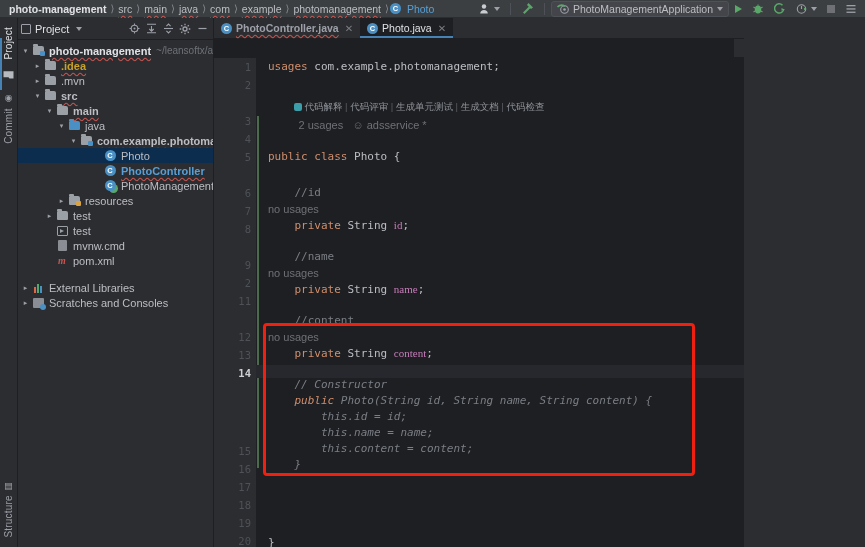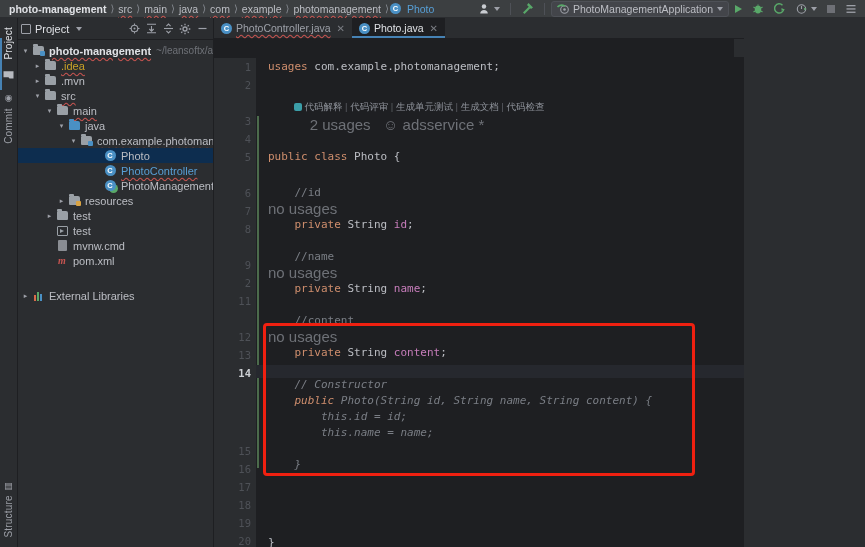--- a/index.html
+++ b/index.html
@@ -86,21 +86,21 @@
   .ico { width:14px; flex:0 0 14px; display:flex; align-items:center; justify-content:center; }
   .folder { width:11px;height:9px; background:#9aa0a6; border-radius:1px 2px 1px 1px; position:relative; }
   .folder::before{ content:''; position:absolute; top:-2px; left:0; width:5px;height:2px;background:#9aa0a6;border-radius:1px 1px 0 0;}
   .folder.blue { background:#4a90c4; } .folder.blue::before{background:#4a90c4;}
   .folder.src::after{content:'';position:absolute;right:-1px;bottom:-1px;width:5px;height:5px;background:#4a90c4;border-radius:1px;}
   .folder.res::after{content:'';position:absolute;right:-1px;bottom:-1px;width:5px;height:5px;background:#d9a343;border-radius:1px;}
   .lbl { color:#bcbec4; margin-left:4px; }
   .lbl.bold { font-weight:bold; color:#dfe1e5; }
   .lbl.yellow { color:#c9a227; }
   .lbl.blue { color:#579fd6; }
-  .wavy { text-decoration:underline; text-decoration-color:#c75450; text-decoration-style:wavy; text-underline-offset:2px; }
+  .wavy { text-decoration:underline; text-decoration-color:#c75450; text-decoration-style:wavy; text-underline-offset:2px;font-weight:bold; }
   .hint { color:#6e7177; font-size:10px; margin-left:5px; }
   .jbadge { width:11px;height:11px;border-radius:50%;background:#4a90c4;color:#fff;font-size:7.5px;font-weight:bold;display:flex;align-items:center;justify-content:center; }
   .jbadge.spring { background:#4a90c4; box-shadow:3px 3px 0 -1px #59a869; }
   .mvnico { color:#c75450; font-size:10px; font-style:italic; font-weight:bold; font-family:"Liberation Serif",serif;}
   .barico { display:flex; gap:1px; align-items:flex-end; height:10px;}
   .barico i{display:block;width:2px;background:#59a869;}
   .scratch { width:11px;height:10px;background:#8a8d93;border-radius:1px;position:relative;}
   .scratch::after{content:'';position:absolute;right:-2px;bottom:-2px;width:6px;height:6px;border-radius:50%;background:#4a90c4;}
   .runico{width:11px;height:10px;border:1.2px solid #9aa0a6;border-radius:1px;display:flex;align-items:center;justify-content:center;}
   .runico::after{content:'';width:0;height:0;border-left:4px solid #9aa0a6;border-top:2.5px solid transparent;border-bottom:2.5px solid transparent;}
@@ -129,24 +129,24 @@
   .vcsmark { position:absolute; left:43px; width:2px; background:#4c6b4c; }
 
   .code {
     position:absolute; left:46px; top:0; right:0; bottom:0;
     font-family:"DejaVu Sans Mono", monospace; font-size:11px;
     color:#bcbec4; white-space:pre;
   }
   .cl { position:absolute; left:8px; white-space:pre; line-height:12px; }
   .kw { color:#cf8e6d; }
   .cmt { color:#7a7e85; }
-  .field { color:#c77dbb; }
+  .field { color:#c77dbb;font-family:Liberation Serif, serif; }
   .type { color:#bcbec4; }
   .ital { font-style:italic; }
-  .inlay { color:#6e7177; font-size:15px; font-family:"Liberation Sans", sans-serif; }
+  .inlay { color:#6e7177; font-size:11px; font-family:"Liberation Sans", sans-serif; }
   .inlay-bar { color:#8d9199; font-size:9.5px; font-family:"Liberation Sans", sans-serif;}
   .inlay-bar .pipe { color:#5a5d63; }
   .ai-dot { display:inline-block; width:8px;height:8px;border-radius:2px;background:#3b9ea8;vertical-align:-1px;margin-right:2px;}
 
   .curline { position:absolute; left:42px; right:0; height:13px; background:#26282e; }
   .redbox { position:absolute; border:3px solid #f02010; border-radius:4px; pointer-events:none; }
 
   
   .markers { position:absolute; right:0; top:40px; width:12px; bottom:0; background:#1e1f22; }
   .mk { position:absolute; right:1px; width:9px; height:2px; background:#c9a227; }
@@ -422,32 +422,39 @@
       </div>
 
       <div class="row">
         <span class="arrow" style="margin-left:26px"></span>
         <span class="ico">
             <span class="mvnico">m</span>
           </span>
         <span class="lbl">pom.xml</span>
       </div>
 
-      <div class="row" style="margin-top:20px">
+      <div class="row" style="margin-top:12px">
         <span class="arrow closed" style="margin-left:2px"></span>
         <span class="ico">
           <span class="barico">
               <i style="height:6px;background:#d96a4a"></i>
               <i style="height:9px;background:#59a869"></i>
               <i style="height:7px;background:#4a90c4"></i>
             </span>
         </span>
         <span class="lbl">External Libraries</span>
       </div>
 
+      <div class="row">
+        <span class="arrow closed" style="margin-left:2px"></span>
+        <span class="ico">
+            <span class="scratch"></span>
+          </span>
+        <span class="lbl">Scratches and Consoles</span>
+      </div>
 
     </div>
   </div>
 
   <div class="editor">
 
     <div class="tabs">
       <div class="tab">
         <span class="jbadge">C</span>
         <span class="wavy">PhotoController.java</span>
@@ -548,20 +555,21 @@
         
         <div class="cl cmt" style="top:257px">    //content</div>
         <div class="cl inlay" style="top:273px">no usages</div>
         <div class="cl" style="top:289px">    <span class="kw">private</span> <span class="type">String</span> <span class="field">content</span><span class="type">;</span></div>
 
         
         <div class="cl cmt ital" style="top:321px">    // Constructor</div>
         <div class="cl ital" style="top:337px">    <span class="kw">public </span><span class="cmt">Photo(String id, String name, String content) {</span></div>
         <div class="cl cmt ital" style="top:353px">        this.id = id;</div>
         <div class="cl cmt ital" style="top:369px">        this.name = name;</div>
+        <div class="cl cmt ital" style="top:385px">        this.content = content;</div>
         <div class="cl cmt ital" style="top:401px">    }</div>
 
         
         <div class="cl type" style="top:479px">}</div>
       </div>
 
       <div class="redbox" style="left:49px; top:265px; width:432px; height:153px;"></div>
 
       <div class="markers">
         <div class="scroll-thumb" style="top:85px; height:310px;"></div>

